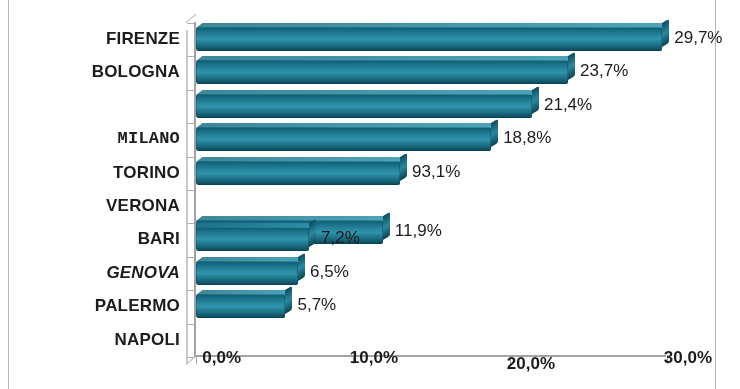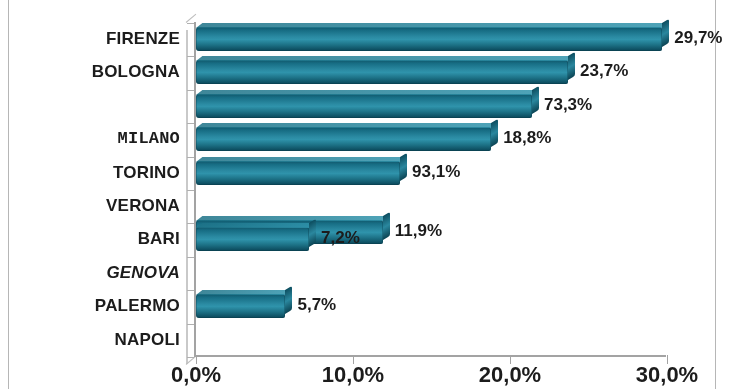--- a/index.html
+++ b/index.html
@@ -135,25 +135,25 @@
   }
   .x-tick {
     position: absolute;
     top: 355px;
     width: 1px;
     height: 9px;
     background: #a3a3a3;
   }
   .x-tick-label {
     position: absolute;
-    top: 362px;
+    top: 348px;
     width: 90px;
     margin-left: -45px;
-    text-align: center;
-    font-size: 22px;
+    text-align: right;
+    font-size: 17px;
     font-weight: bold;
     color: #1c1c1c;
     white-space: nowrap;
   }
 
   
   .bars {
     position: absolute;
     left: 0;
     top: 0;
@@ -198,21 +198,21 @@
     height: 5px;
     background: linear-gradient(to right, #1d7287, #2f93ab);
     transform: skewX(-52deg);
     transform-origin: left bottom;
     opacity: 0.85;
   }
   .bar-value {
     position: absolute;
     top: 1px;
     font-size: 17px;
-    font-weight: bold;
+    font-weight: normal;
     color: #1c1c1c;
     white-space: nowrap;
   }
 </style>
 </head>
 <body>
 
 <div class="screenshot">
 
   <div class="frame-border-left"></div>
@@ -260,21 +260,21 @@
         <div class="bar-row" style="left: 196px; top: 60.4px; width: 382.09px;">
           <div class="bar-shape" style="width: 372.09px;"></div>
           <div class="bar-top" style="width: 372.09px;"></div>
           <div class="bar-cap" style="left: 372.09px;"></div>
           <div class="bar-value" style="left: 384.09px;">23,7%</div>
         </div>
         <div class="bar-row" style="left: 196px; top: 93.8px; width: 345.98px;">
           <div class="bar-shape" style="width: 335.98px;"></div>
           <div class="bar-top" style="width: 335.98px;"></div>
           <div class="bar-cap" style="left: 335.98px;"></div>
-          <div class="bar-value" style="left: 347.98px;">73,3%</div>
+          <div class="bar-value" style="left: 347.98px;">21,4%</div>
         </div>
         <div class="bar-row" style="left: 196px; top: 127.2px; width: 305.16px;">
           <div class="bar-shape" style="width: 295.16px;"></div>
           <div class="bar-top" style="width: 295.16px;"></div>
           <div class="bar-cap" style="left: 295.16px;"></div>
           <div class="bar-value" style="left: 307.16px;">18,8%</div>
         </div>
         <div class="bar-row" style="left: 196px; top: 160.6px; width: 214.1px;">
           <div class="bar-shape" style="width: 204.1px;"></div>
           <div class="bar-top" style="width: 204.1px;"></div>
@@ -285,34 +285,40 @@
           <div class="bar-shape" style="width: 186.83px;"></div>
           <div class="bar-top" style="width: 186.83px;"></div>
           <div class="bar-cap" style="left: 186.83px;"></div>
           <div class="bar-value" style="left: 198.83px;">11,9%</div>
         </div>
         <div class="bar-row" style="left: 196px; top: 227.4px; width: 123.04px;">
           <div class="bar-shape" style="width: 113.04px;"></div>
           <div class="bar-top" style="width: 113.04px;"></div>
           <div class="bar-cap" style="left: 113.04px;"></div>
           <div class="bar-value" style="left: 125.04px;">7,2%</div>
+        </div>
+        <div class="bar-row" style="left: 196px; top: 260.8px; width: 112.05px;">
+          <div class="bar-shape" style="width: 102.05px;"></div>
+          <div class="bar-top" style="width: 102.05px;"></div>
+          <div class="bar-cap" style="left: 102.05px;"></div>
+          <div class="bar-value" style="left: 114.05px;">6,5%</div>
         </div>
         <div class="bar-row" style="left: 196px; top: 294.2px; width: 99.49px;">
           <div class="bar-shape" style="width: 89.49px;"></div>
           <div class="bar-top" style="width: 89.49px;"></div>
           <div class="bar-cap" style="left: 89.49px;"></div>
           <div class="bar-value" style="left: 101.49px;">5,7%</div>
         </div>
       </div>
 
     <div class="x-ticks">
         <div class="x-tick" style="left: 196px;"></div>
         <div class="x-tick-label" style="left: 196px;">0,0%</div>
         <div class="x-tick" style="left: 353px;"></div>
         <div class="x-tick-label" style="left: 353px;">10,0%</div>
         <div class="x-tick" style="left: 510px;"></div>
-        <div class="x-tick-label" style="left: 510px;">20,0%</div>
+        <div class="x-tick-label" style="left: 510px; margin-top: 6px;">20,0%</div>
         <div class="x-tick" style="left: 667px;"></div>
         <div class="x-tick-label" style="left: 667px;">30,0%</div>
       </div>
 
   </div>
 </div>
 
 </body></html>

